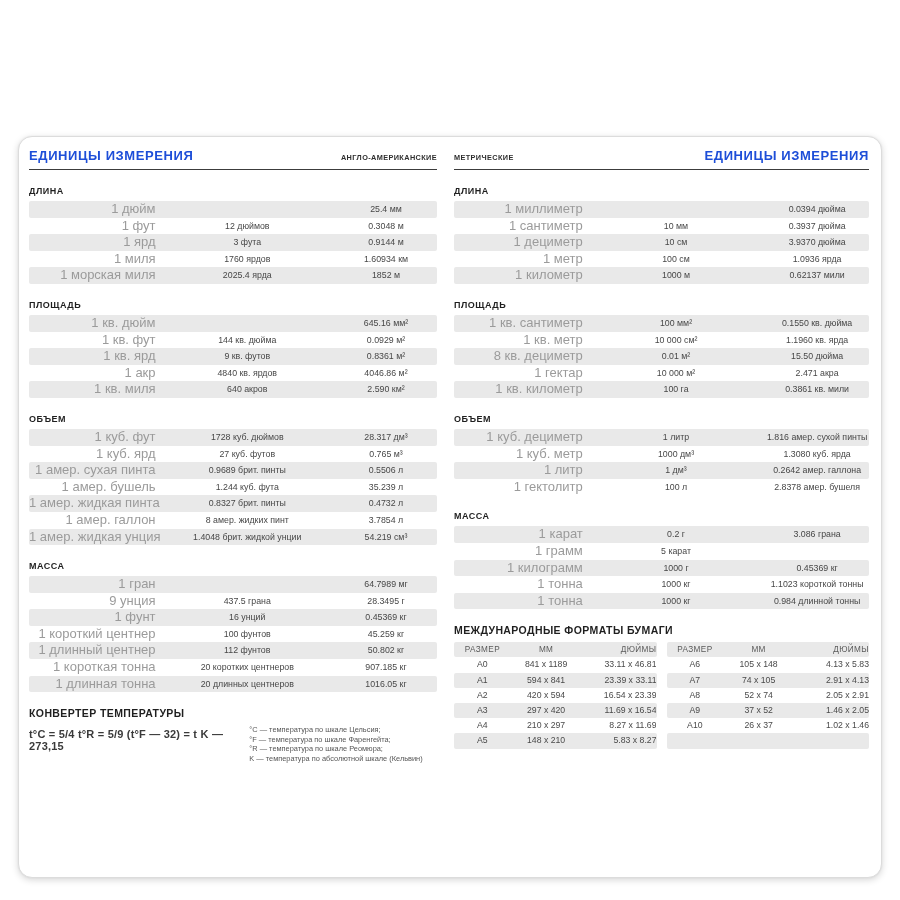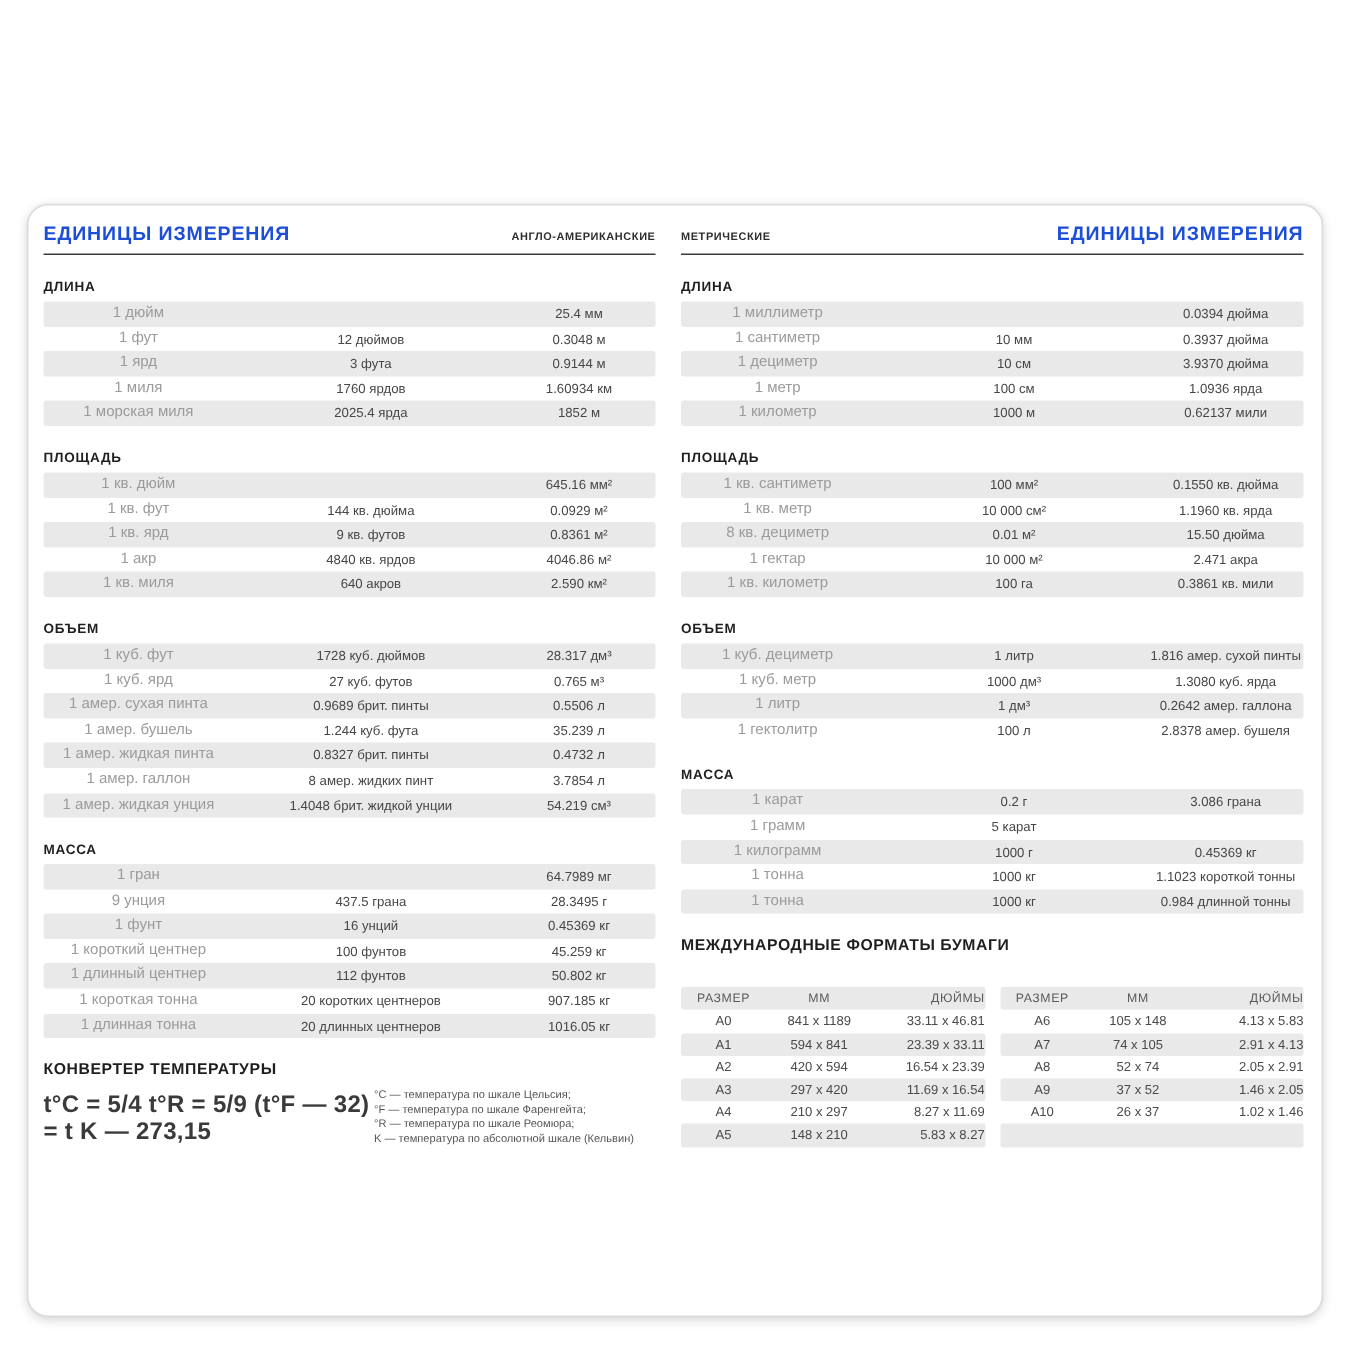--- a/index.html
+++ b/index.html
@@ -18,32 +18,32 @@
   .page-title{font-size:13px;font-weight:bold;letter-spacing:.6px;color:#1d4ed8;line-height:14px;}
   .page-tag{font-size:7.3px;font-weight:bold;letter-spacing:.4px;color:#2e2e2e;line-height:9px;}
 
   .section{margin-top:16px;}
   .sec-title{font-size:9px;font-weight:bold;letter-spacing:.5px;color:#1f1f1f;margin-bottom:5px;}
   .sec-title.big{font-size:10.5px;letter-spacing:.4px;}
 
   .rows .row{display:flex;height:16.6px;line-height:16.6px;border-radius:2px;font-size:8.8px;color:#4a4a4a;}
   .rows .row:nth-child(odd){background:#e9e9e9;}
   .rows .c{white-space:nowrap;overflow:hidden;}
-  .rows .c1{width:32%;text-align:center;color:#9b9b9b;font-size:10px;padding-right:4px;box-sizing:border-box;}
+  .rows .c1{width:32%;text-align:right;color:#9b9b9b;font-size:13px;padding-right:4px;box-sizing:border-box;}
   .rows .c2{width:43%;text-align:center;color:#474747;}
   .rows .c3{width:25%;text-align:center;color:#474747;}
 
   .temp{margin-top:15px;}
   .temp-body{display:flex;margin-top:6px;}
-  .formula{flex:0 0 54%;font-size:16px;font-weight:bold;color:#3a3a3a;letter-spacing:.2px;margin-top:3px;}
+  .formula{flex:0 0 54%;font-size:11px;font-weight:bold;color:#3a3a3a;letter-spacing:.2px;margin-top:3px;}
   .notes{flex:1;font-size:7.4px;color:#555;line-height:9.6px;}
   .notes div{white-space:nowrap;}
 
   .paper{margin-top:15px;}
-  .paper-tables{display:flex;gap:10px;margin-top:22px;}
+  .paper-tables{display:flex;gap:10px;margin-top:6px;}
   .paper-table{flex:1;}
   .prow{display:flex;height:15.2px;line-height:15.2px;border-radius:2px;font-size:8.7px;color:#4a4a4a;}
   .prow .c{white-space:nowrap;overflow:hidden;text-align:center;}
   .prow .c1{width:28%;}
   .prow .c2{width:35%;}
   .prow .c3{width:37%;text-align:right;}
   .phead{background:#e9e9e9;color:#5a5a5a;font-size:8.2px;letter-spacing:.4px;}
   .pbody .prow:nth-child(even){background:#e9e9e9;}
 </style>
 </head>

